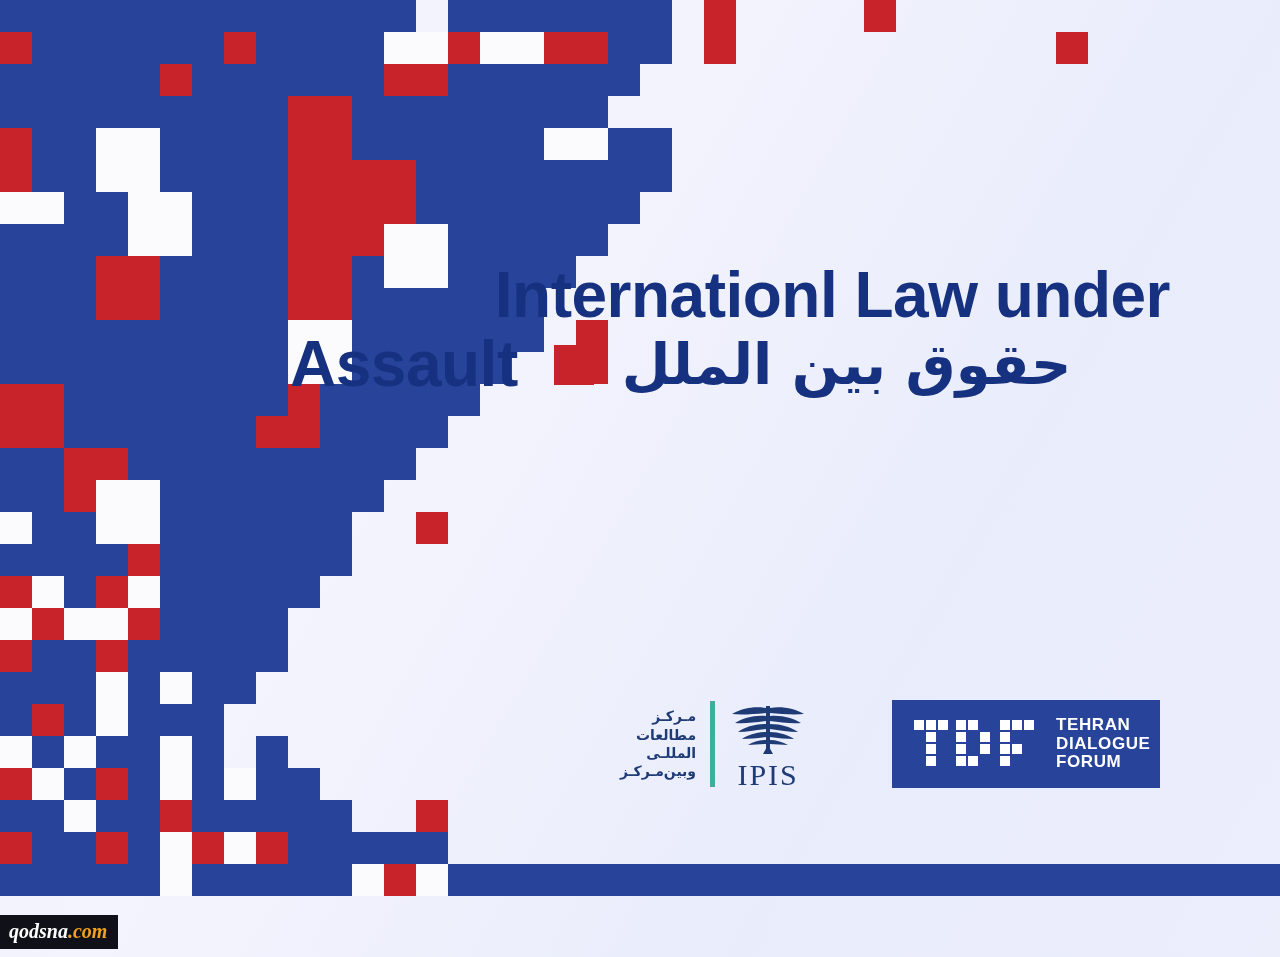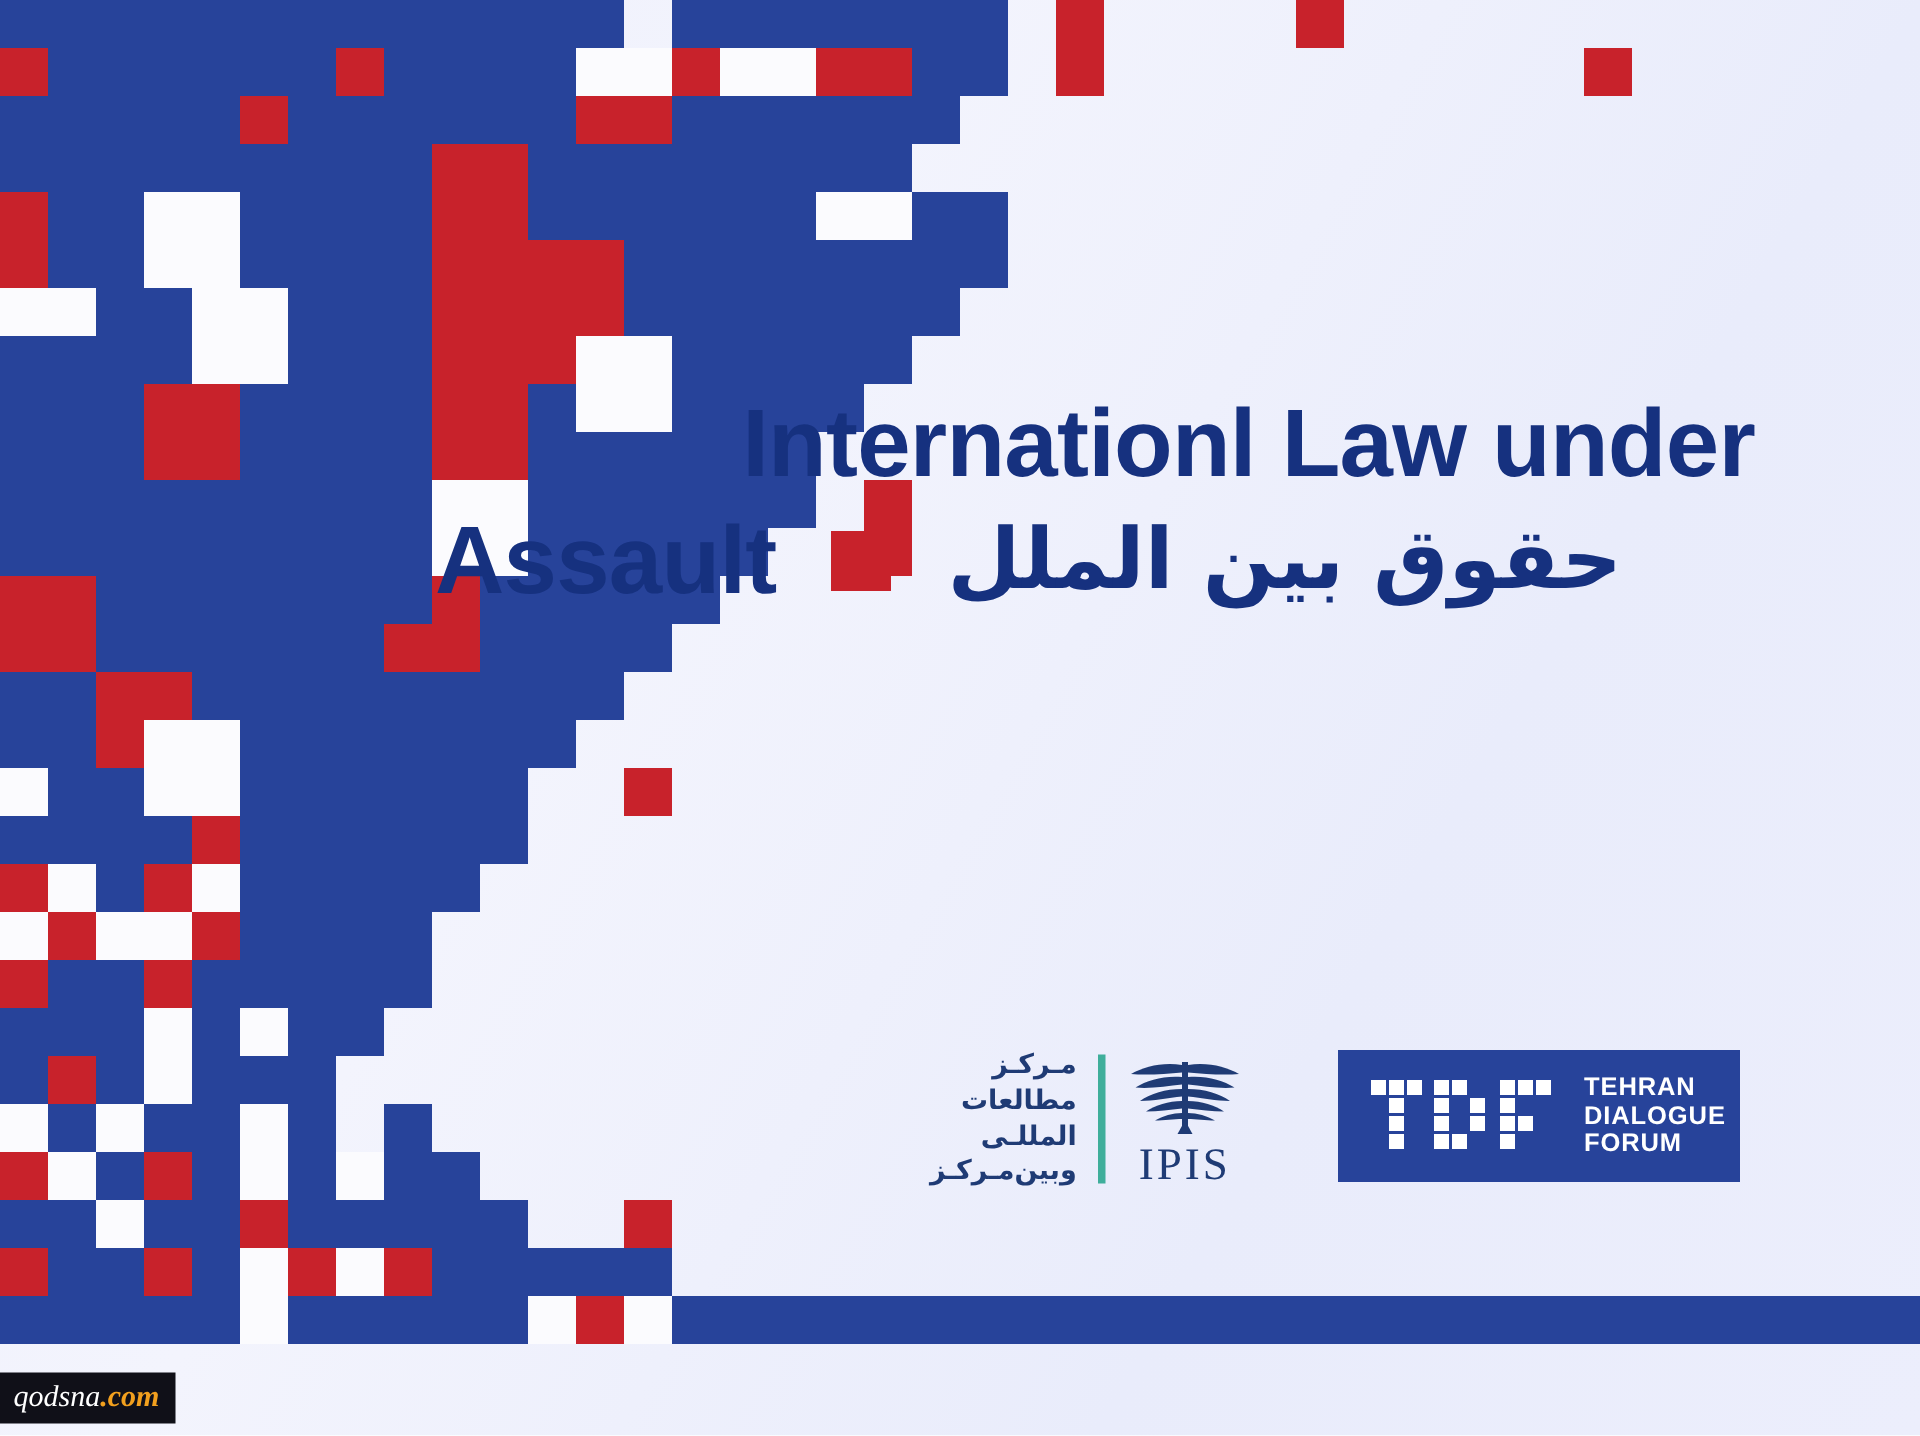--- a/index.html
+++ b/index.html
@@ -75,21 +75,21 @@
     margin-left: 10px;
   }
   .fa-title {
     direction: rtl;
     font-family: "DejaVu Sans", "Liberation Sans", sans-serif;
     font-size: 56px;
     font-weight: 700;
     color: #16317F;
     line-height: 1.1;
     white-space: nowrap;
-    margin: 12px;
+    margin: 2px;
   }
   .fa-line2-wrap {
     direction: rtl;
     text-align: right;
     margin-top: 4px;
     margin-right: 0;
   }
 
   
   #subtitle-row {
@@ -137,21 +137,21 @@
     top: 8px;
     display: flex;
     align-items: center;
     gap: 14px;
   }
   .ipis-fa {
     direction: rtl;
     text-align: right;
     font-family: "DejaVu Sans", "Liberation Sans", sans-serif;
     color: #1F3B75;
-    font-size: 18px;
+    font-size: 14px;
     font-weight: 700;
     line-height: 1.32;
     white-space: nowrap;
   }
   .ipis-divider {
     width: 5px;
     height: 86px;
     background: #3FAE9B;
   }
   .ipis-mark {
@@ -204,21 +204,21 @@
     bottom: 8px;
     background: #101018;
     padding: 5px 11px 6px 9px;
     display: flex;
     align-items: baseline;
     gap: 0;
   }
   .wm-a {
     font-family: "Liberation Serif", "DejaVu Serif", serif;
     font-style: italic;
-    font-weight: 400;
+    font-weight: 700;
     font-size: 20px;
     color: #ffffff;
   }
   .wm-b {
     font-family: "Liberation Serif", "DejaVu Serif", serif;
     font-style: italic;
     font-weight: 700;
     font-size: 20px;
     color: #F2A01E;
   }

